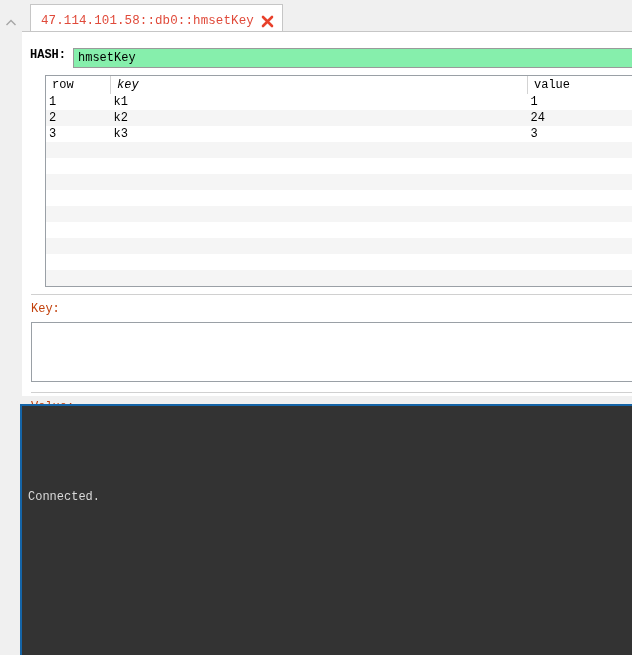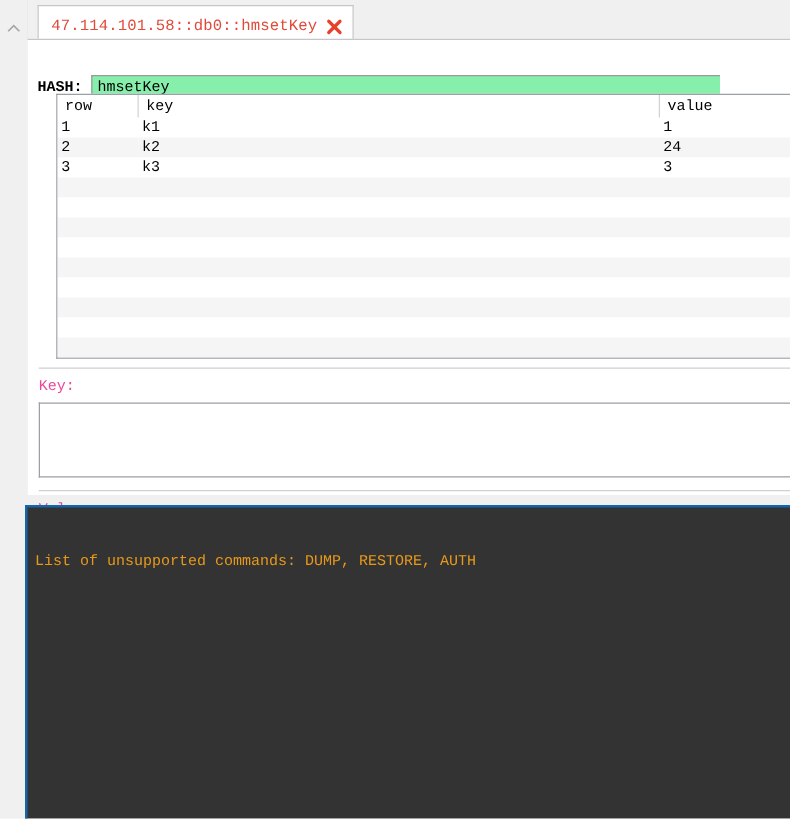--- a/index.html
+++ b/index.html
@@ -76,24 +76,23 @@
     position: absolute;
     left: 22px; top: 31px;
     width: 610px; height: 365px;
     background: #ffffff;
     border-top: 1px solid #c6c6c6;
     box-sizing: border-box;
   }
 
   .hash-row {
     position: absolute;
-    left: 0; top: 26px;
-    width: 554px; height: 24px;
+    left: 0; top: 16px;
+    width: 610px; height: 24px;
     display: flex;
-    align-items: center;
   }
   .hash-label {
     font-family: "Liberation Mono", monospace;
     font-size: 12px;
     font-weight: bold;
     color: #000;
     margin-left: 8px;
     margin-right: 7px;
     white-space: nowrap;
   }
@@ -143,38 +142,38 @@
   table.grid th.last { border-right: none; }
   table.grid td {
     height: 16px;
     padding: 0 0 0 3px;
     vertical-align: middle;
     border: none;
   }
   table.grid tbody tr:nth-child(even) { background: #f5f5f5; }
   table.grid tbody tr:nth-child(odd)  { background: #ffffff; }
   .col-row   { width: 58px; }
-  .col-key   { width: 410px; }
+  .col-key   { width: 410px; font-style: italic; }
   .col-value { width: auto; }
   td.c-key   { padding-left: 20px; }
   td.c-value { padding-left: 10px; }
 
   .sep-line {
     position: absolute;
     left: 9px; top: 262px;
     width: 601px; height: 0;
     border-top: 1px solid #d0d0d0;
   }
 
   
   .field-label {
     position: absolute;
     font-family: "Liberation Mono", monospace;
     font-size: 12px;
-    color: #ec4899;
+    color: #c2410c;
     left: 9px;
   }
   .lbl-key   { top: 270px; }
   .lbl-value { top: 368px; }
 
   .textbox {
     position: absolute;
     left: 9px;
     width: 601px;
     box-sizing: border-box;
@@ -321,22 +320,22 @@
     <div class="textbox box-key"></div>
 
     <div class="sep-line2"></div>
 
     <div class="field-label lbl-value">Value:</div>
     <div class="textbox box-value"></div>
   </div>
 
   <div class="console">
     <div class="console-inner">
-      <span class="cl c-orange">List of unsupported commands: DUMP, RESTORE, AUTH</span>
       <span class="cl c-blank"></span>
+      <span class="cl c-grey">Connected.</span>
       
       
       
       
       
       
       
       
       
       

